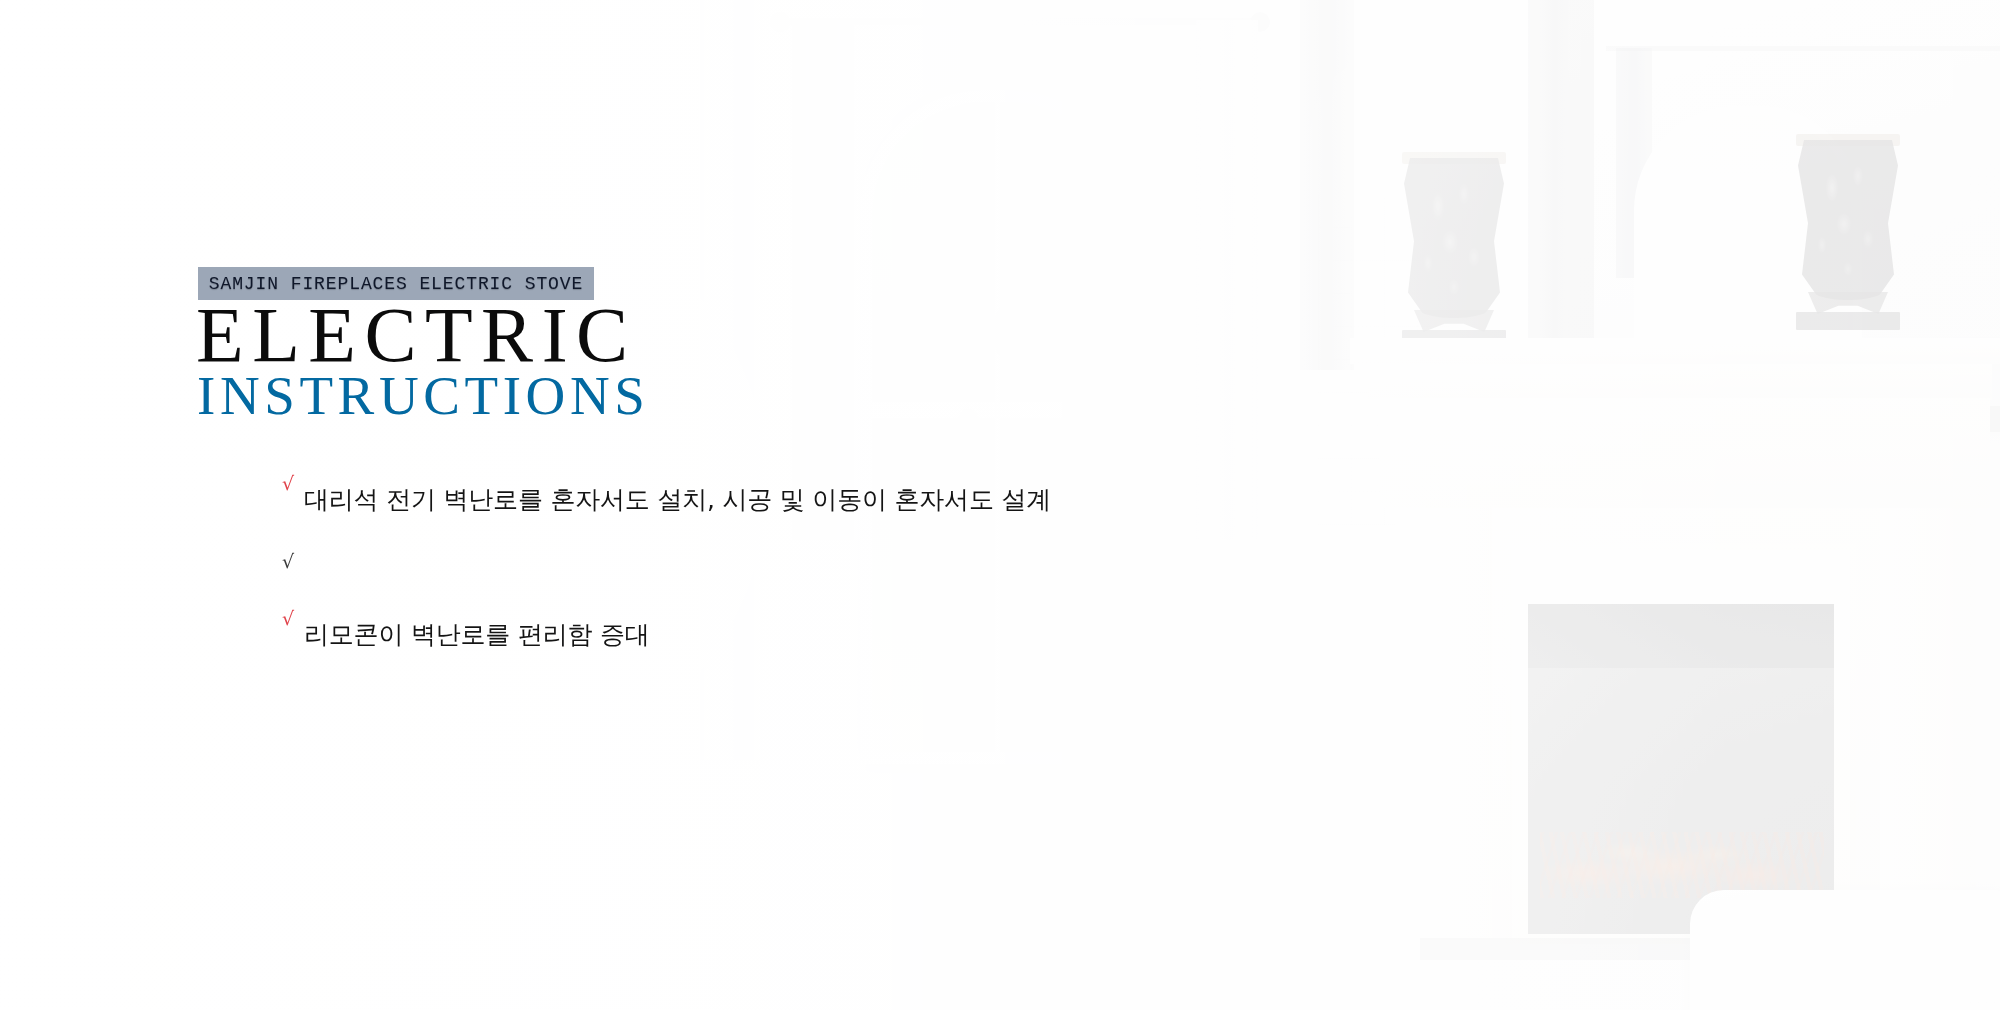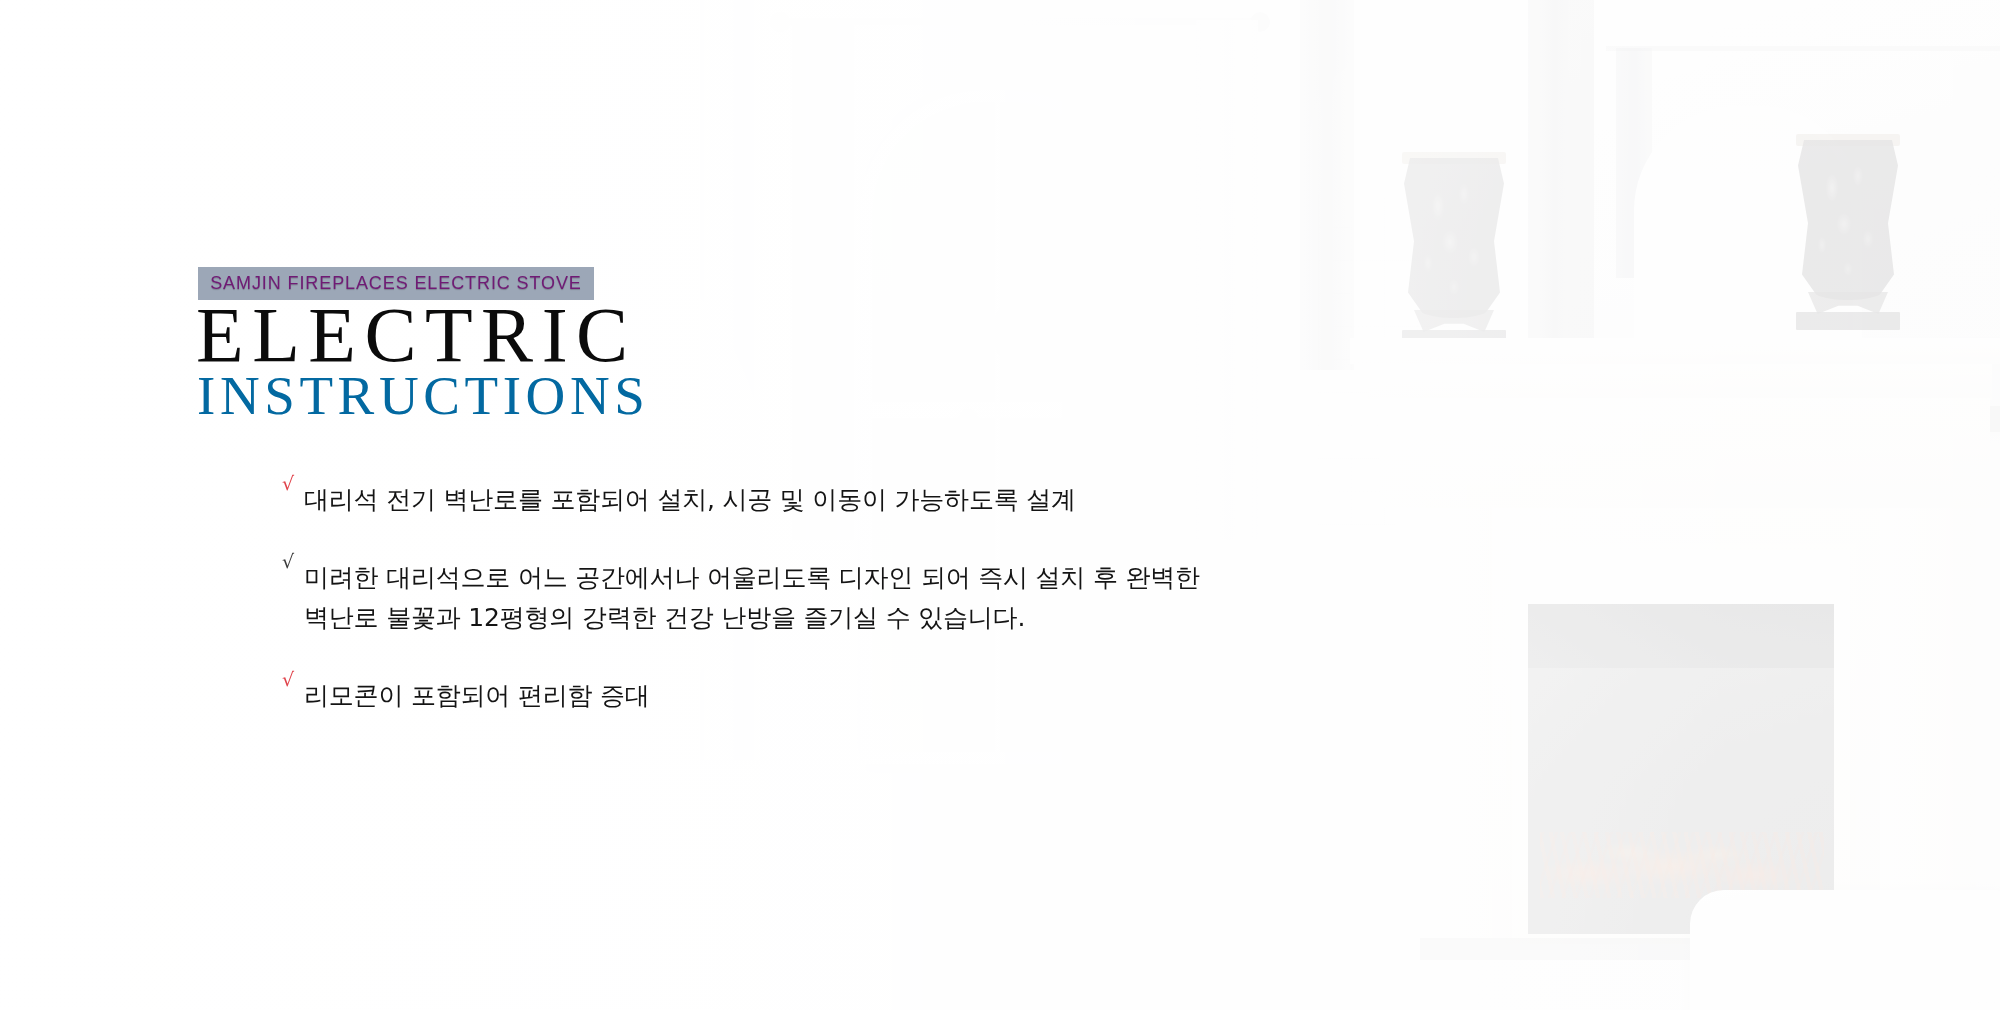--- a/index.html
+++ b/index.html
@@ -351,24 +351,24 @@
     left: 198px;
     top: 267px;
     width: 396px;
     height: 33px;
     background: #9ca7b7;
     display: flex;
     align-items: center;
     justify-content: center;
   }
   .eyebrow-badge .eyebrow-text {
-    font-family: Liberation Sans, sans-serif;
+    font-family: Liberation Mono, monospace;
     font-size: 18px;
     letter-spacing: 0.9px;
-    color: #701a75;
+    color: #0f172a;
     white-space: nowrap;
     text-shadow: 0 1px 1px rgba(0,0,0,0.22);
   }
 
   .title-line1 {
     position: absolute;
     left: 196px;
     top: 296px;
     font-family: "Liberation Serif", "DejaVu Serif", serif;
     font-size: 78px;
@@ -507,29 +507,27 @@
     </div>
 
     <div class="title-line1">ELECTRIC</div>
 
     <div class="title-line2">INSTRUCTIONS</div>
 
     <div class="bullets">
 
       <div class="bullet-row">
         <span class="bullet-marker" style="color: rgb(224, 66, 74);">√</span>
-        <span class="bullet-text">대리석 전기 벽난로를 포함되어 설치, 시공 및 이동이 가능하도록 설계</span>
+        <span class="bullet-text">대리석 전기 벽난로를 혼자서도 설치, 시공 및 이동이 혼자서도 설계</span>
       </div>
 
       <div class="bullet-row">
         <span class="bullet-marker dark" style="color: rgb(58, 58, 58);">√</span>
-        <span class="bullet-text">미려한 대리석으로 어느 공간에서나 어울리도록 디자인 되어 즉시 설치 후 완벽한
-벽난로 불꽃과 12평형의 강력한 건강 난방을 즐기실 수 있습니다.</span>
       </div>
 
       <div class="bullet-row">
         <span class="bullet-marker" style="color: rgb(224, 66, 74);">√</span>
-        <span class="bullet-text">리모콘이 포함되어 편리함 증대</span>
+        <span class="bullet-text">리모콘이 벽난로를 편리함 증대</span>
       </div>
 
     </div>
   </div>
 </div>
 
 </body></html>

